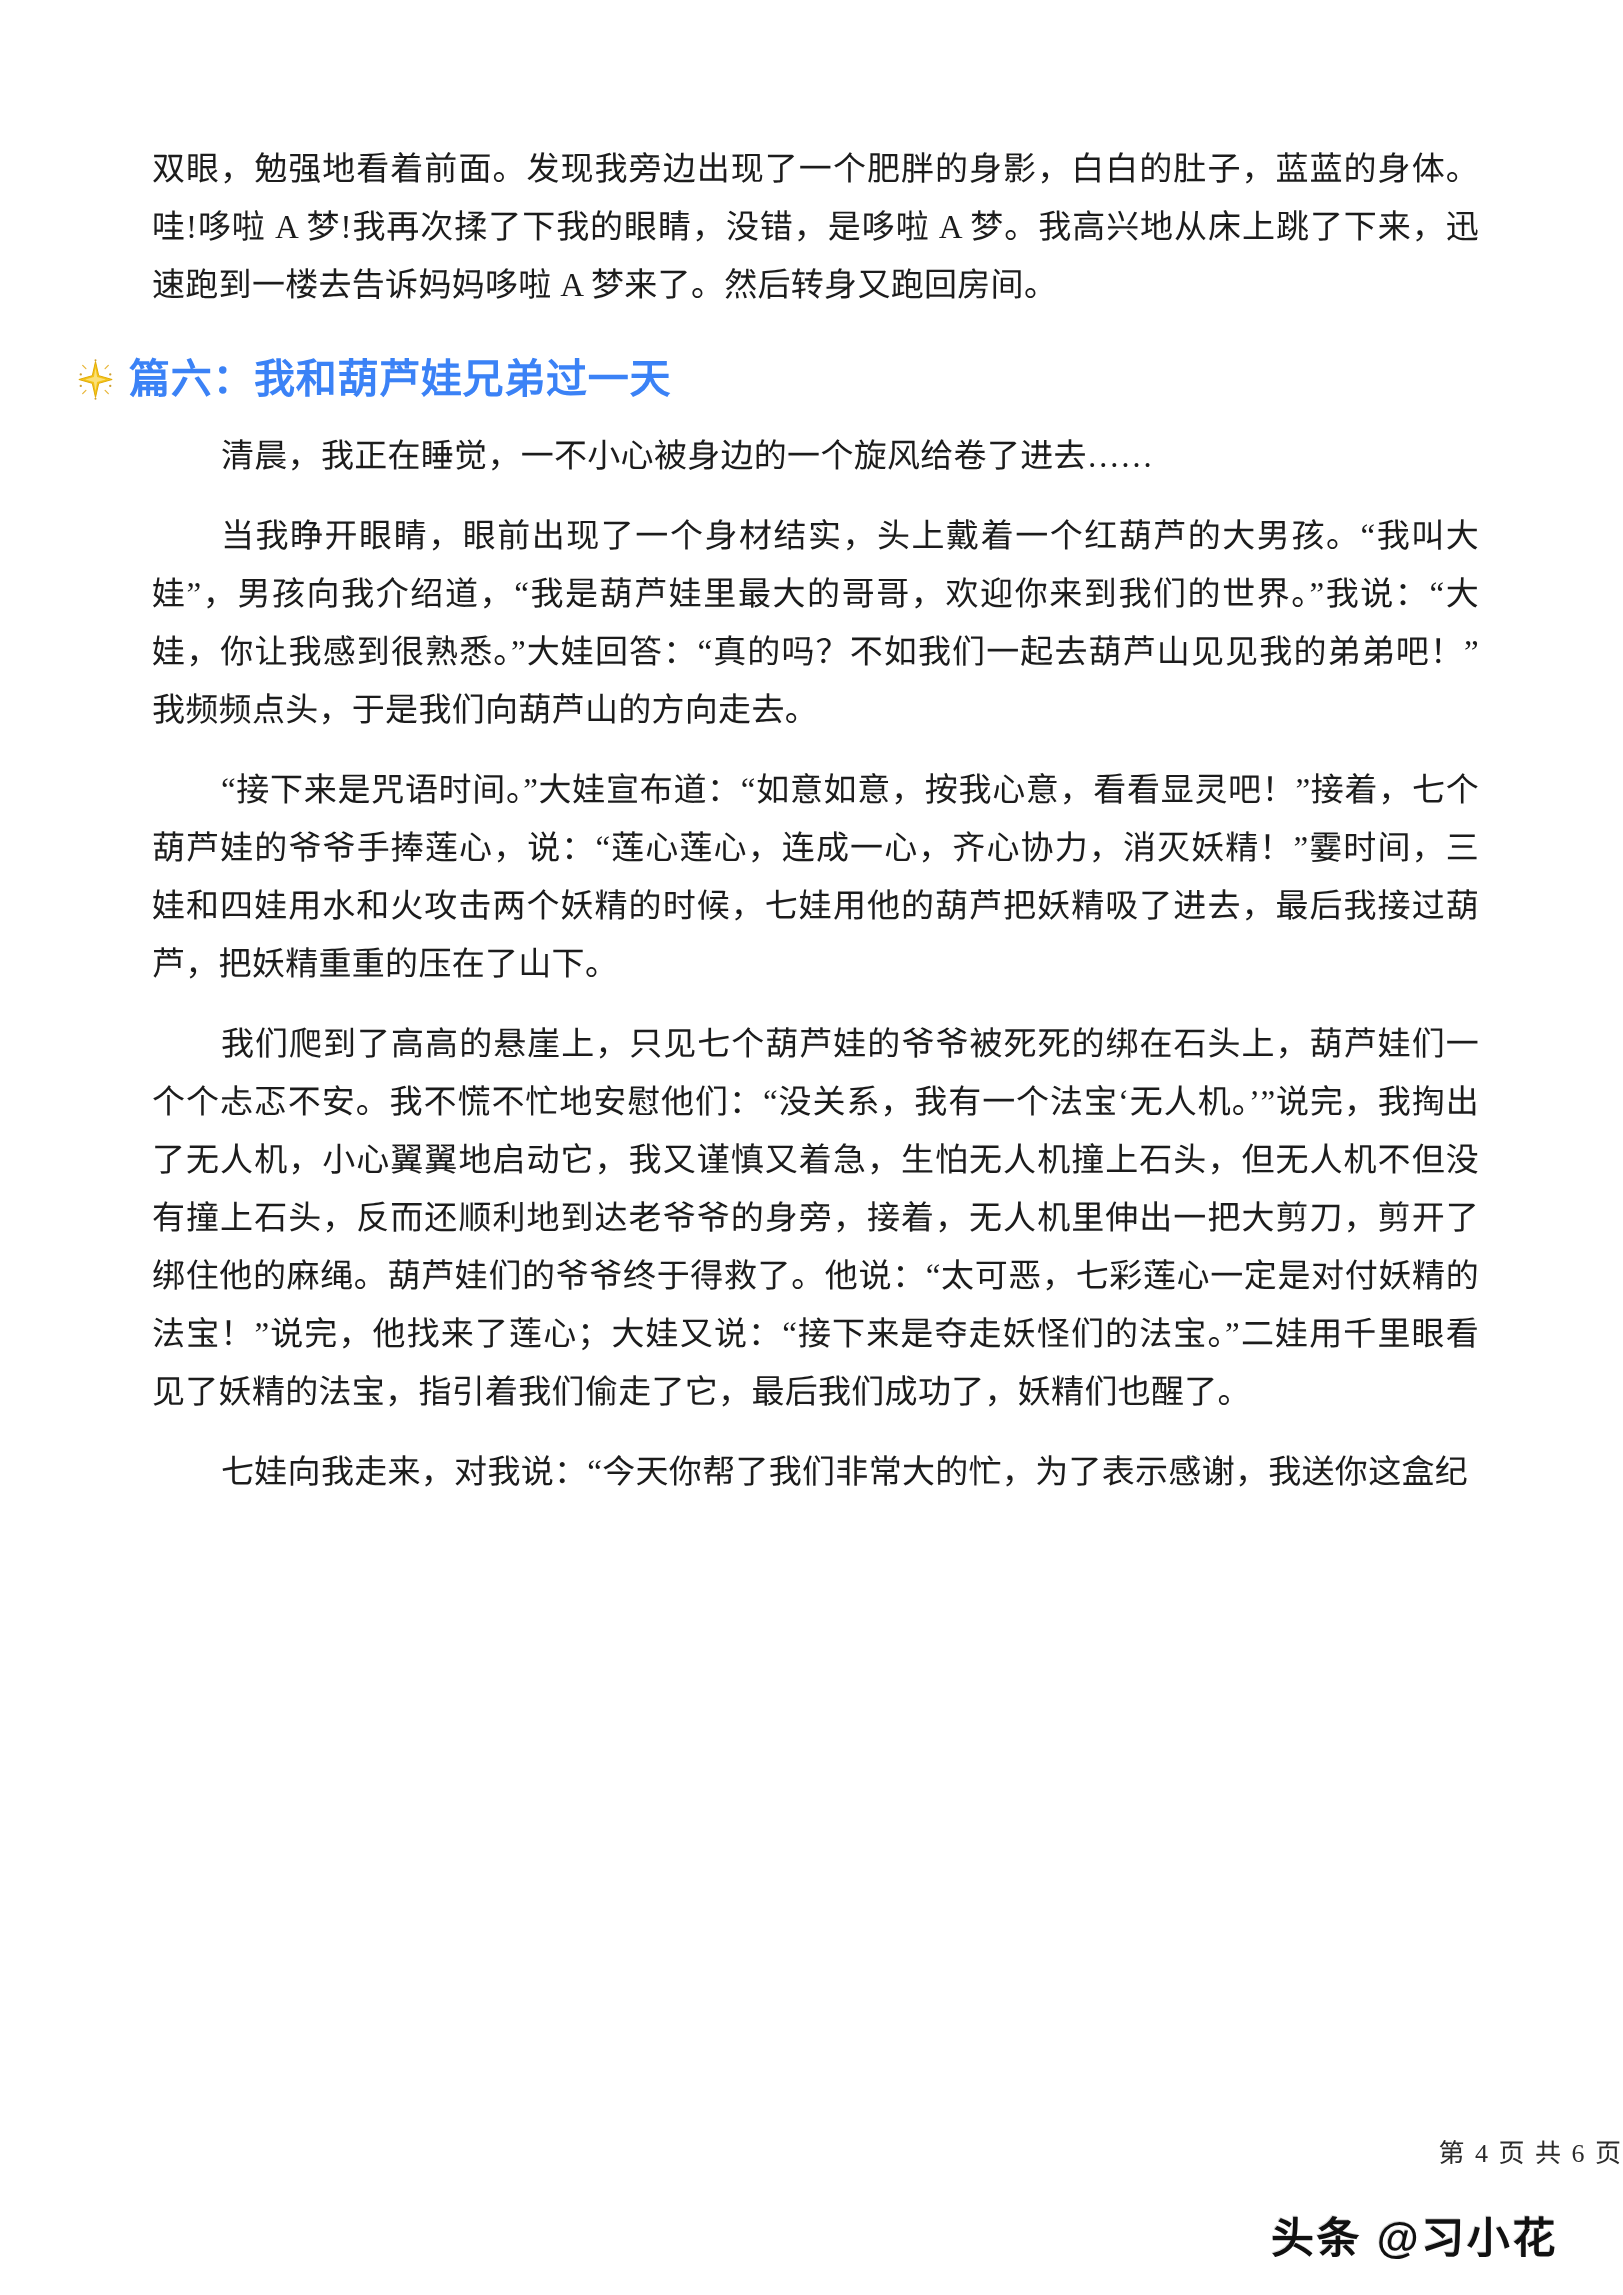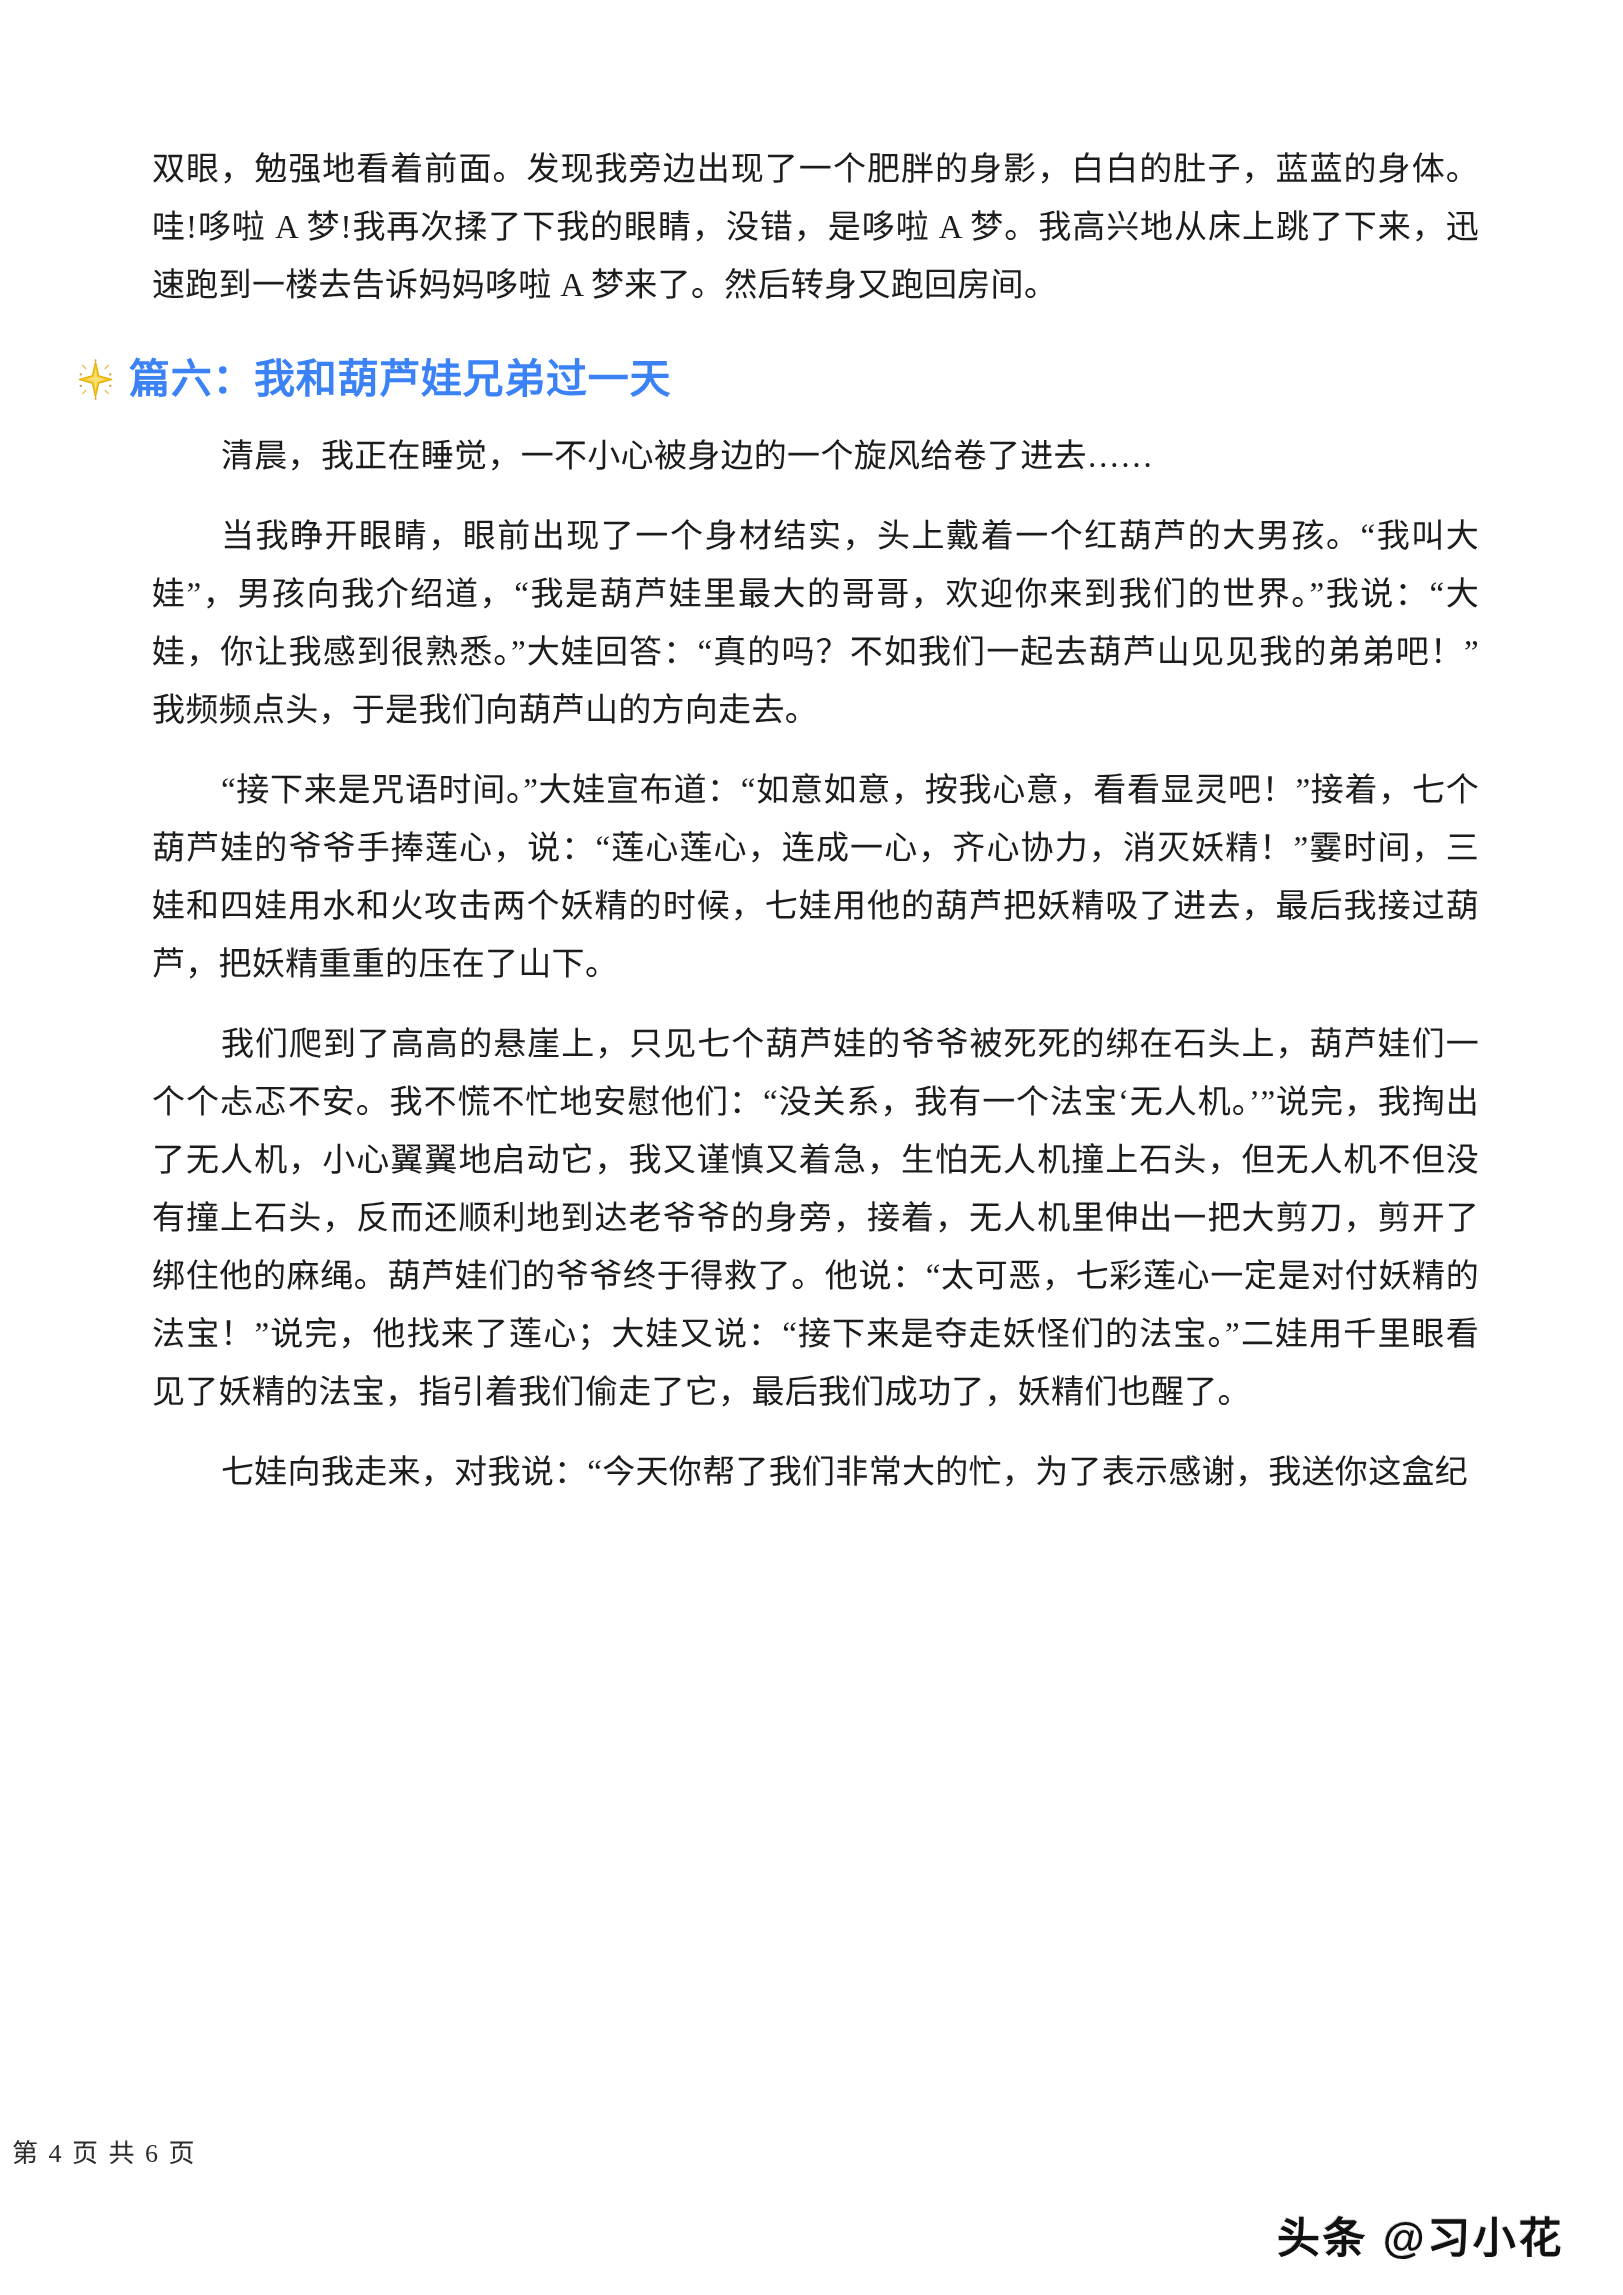--- a/index.html
+++ b/index.html
@@ -69,34 +69,34 @@
     font-weight: bold;
     color: #3b82f6;
     letter-spacing: 0.7px;
     font-family: "Liberation Sans", "DejaVu Sans", sans-serif;
     white-space: nowrap;
   }
 
   
   .footer {
     position: absolute;
-    left: 12px;
+    left: 4px;
     right: 0;
     top: 2132px;
-    text-align: left;
+    text-align: right;
     font-size: 26px;
     letter-spacing: 2px;
     color: #2b2b2b;
     font-family: "Liberation Serif", "DejaVu Serif", serif;
   }
 
   
   .watermark {
     position: absolute;
-    right: 59px;
+    right: 65px;
     top: 2203px;
     font-size: 43px;
     font-weight: bold;
     letter-spacing: 2.6px;
     color: #111111;
     font-family: "Liberation Sans", "DejaVu Sans", sans-serif;
     text-shadow: 1.3px 1.3px 0 #ffffff, -0.7px -0.7px 0 #d8d8d8;
     white-space: nowrap;
   }
 </style>

